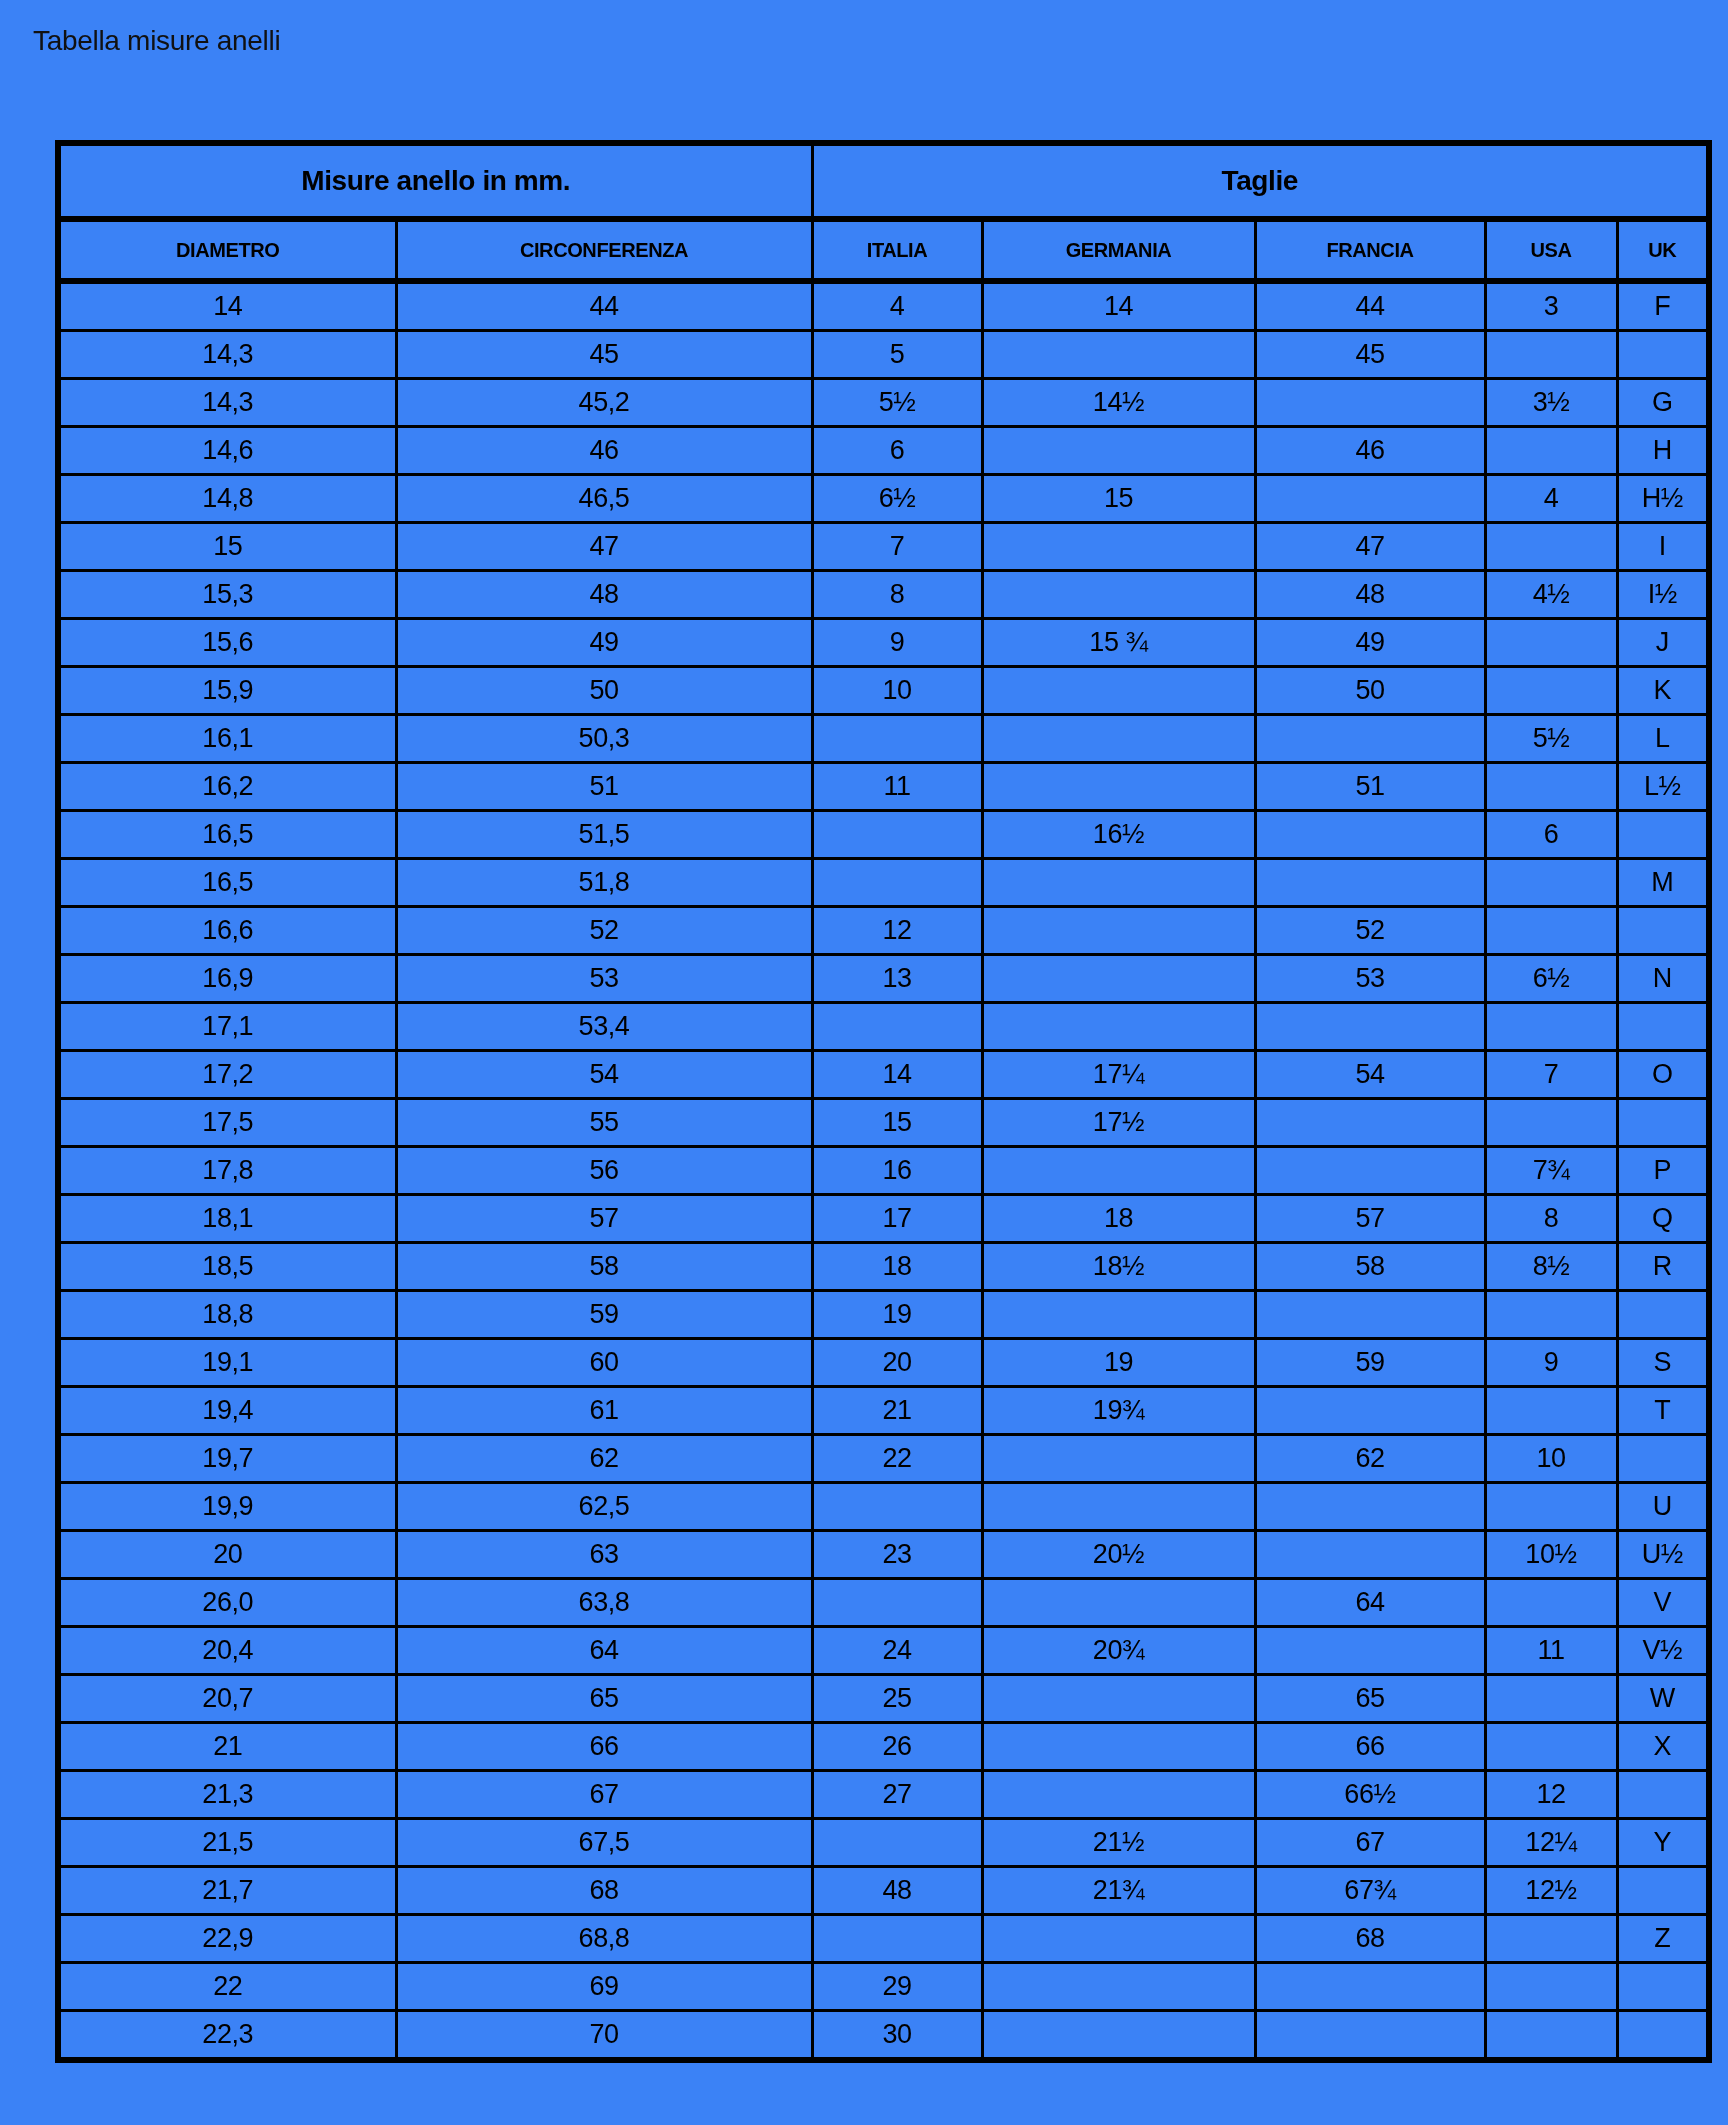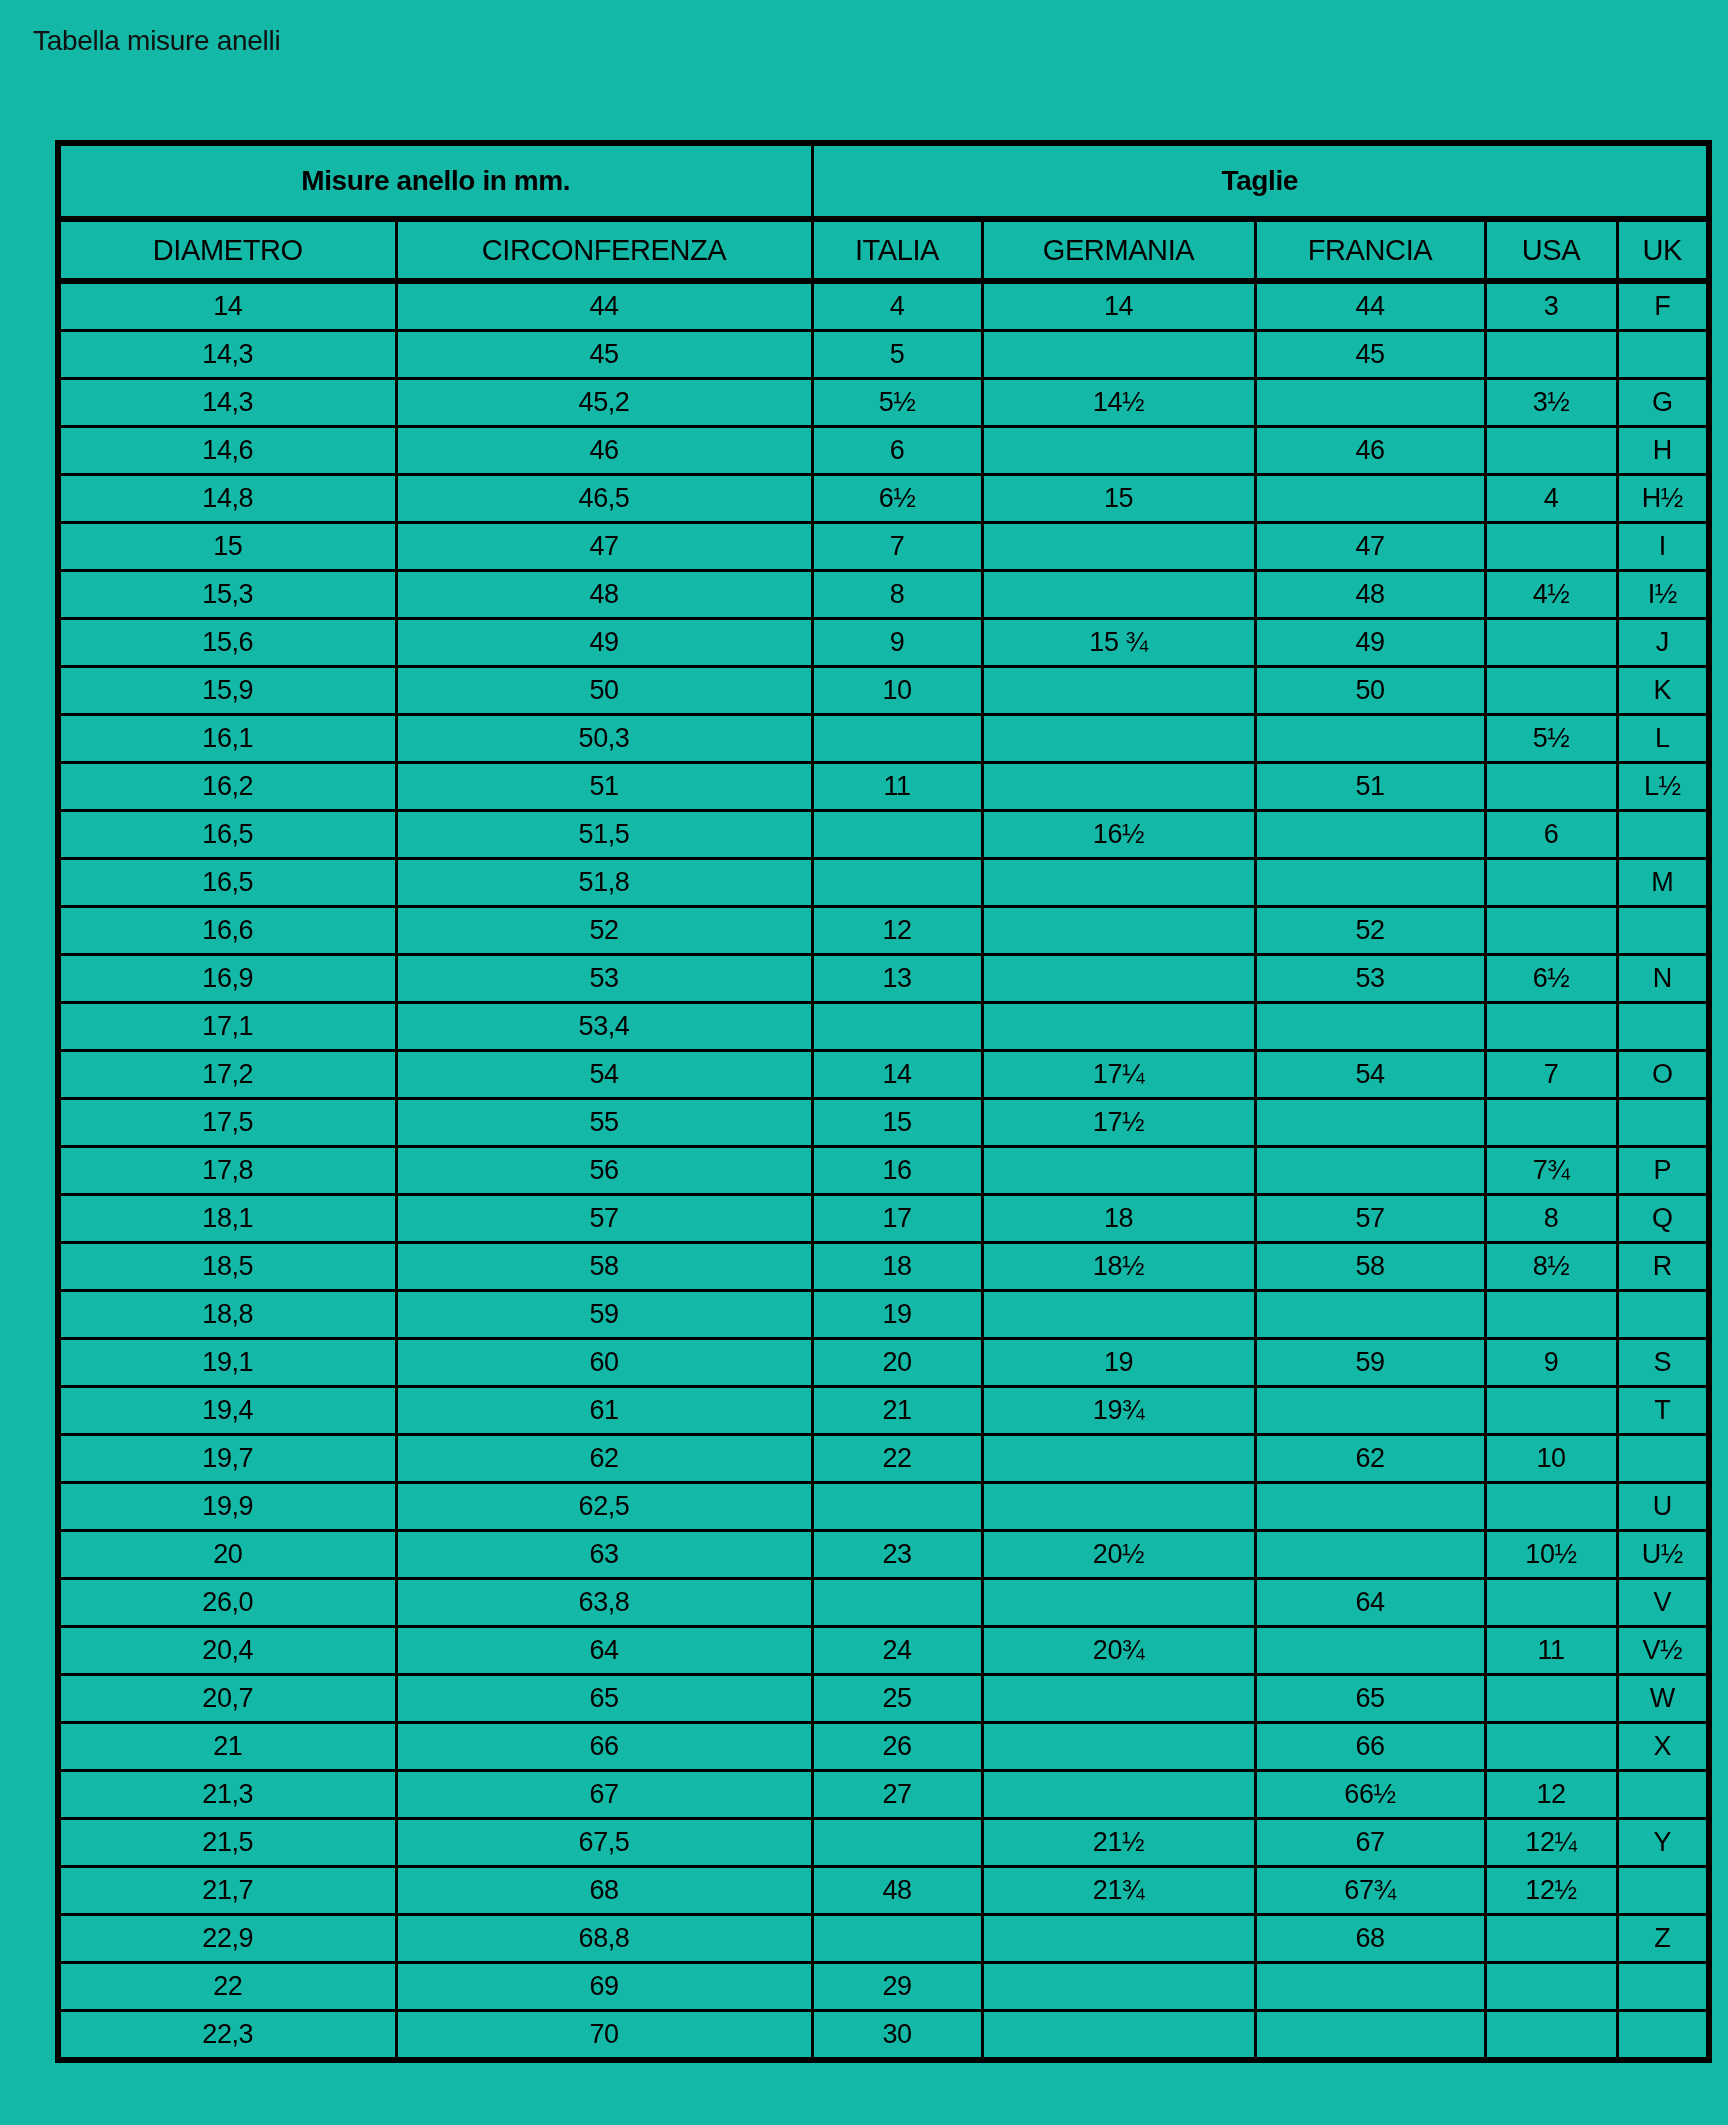--- a/index.html
+++ b/index.html
@@ -9,21 +9,21 @@
     width: 1728px;
     height: 2125px;
     font-family: "Liberation Sans", sans-serif;
     color: #000000;
     -webkit-font-smoothing: antialiased;
   }
   .page {
     position: relative;
     width: 1728px;
     height: 2125px;
-    background: #14b8a6;
+    background: #3b82f6;
     overflow: hidden;
   }
   .page-title {
     position: absolute;
     left: 33px;
     top: 25px;
     font-size: 28px;
     letter-spacing: -0.3px;
     color: #111111;
   }
@@ -47,22 +47,22 @@
   }
   thead tr.group-row th {
     height: 70px;
     font-size: 28px;
     font-weight: bold;
     border-bottom: 6.3px solid #000;
     border-top: 6.3px solid #000;
   }
   thead tr.cols-row th {
     height: 56px;
-    font-size: 29px;
-    font-weight: normal;
+    font-size: 20px;
+    font-weight: bold;
     border-bottom: 6.3px solid #000;
   }
   tbody td {
     height: 45px;
     font-size: 27px;
     border-top-width: 4.5px;
     border-bottom-width: 4.5px;
   }
   col.c-diametro      { width: 338px; }
   col.c-circonferenza { width: 416px; }

